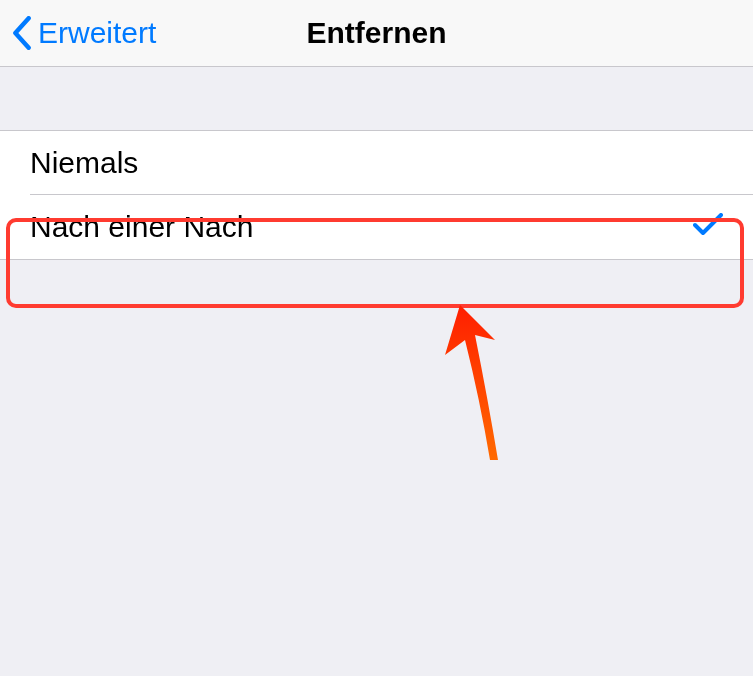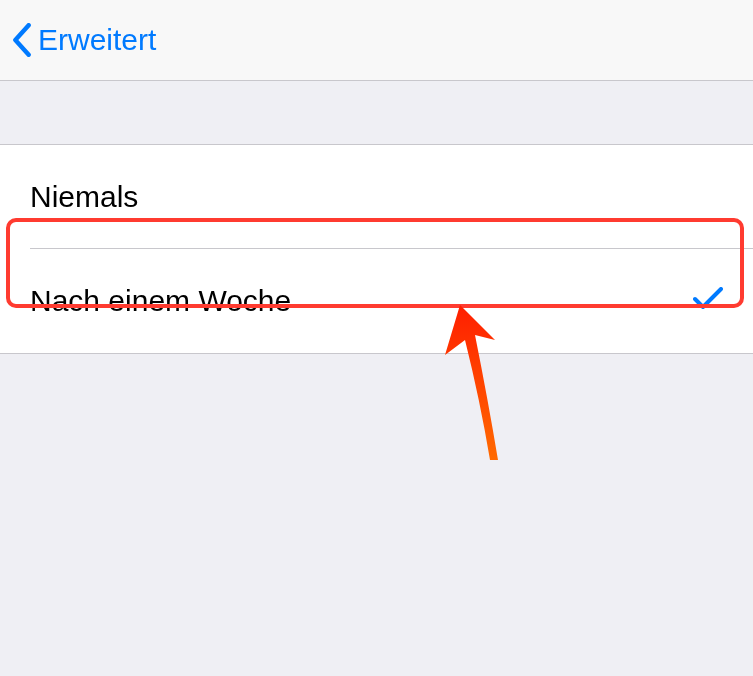--- a/index.html
+++ b/index.html
@@ -8,21 +8,21 @@
       box-sizing: border-box;
     }
     body {
       font-family: -apple-system, BlinkMacSystemFont, "Segoe UI", Helvetica, Arial, sans-serif;
       background: #efeff4;
       width: 753px;
       height: 676px;
       overflow: hidden;
     }
     .nav-bar {
-      height: 81px;
+      height: 67px;
       background: #f8f8f8;
       border-bottom: 1px solid #c8c7cc;
       position: relative;
       display: flex;
       align-items: center;
     }
     .back-button {
       display: flex;
       align-items: center;
       color: #007aff;
@@ -48,21 +48,21 @@
     .spacer {
       height: 64px;
       background: #efeff4;
       border-bottom: 1px solid #c8c7cc;
     }
     .list {
       background: #fff;
       border-bottom: 1px solid #c8c7cc;
     }
     .list-item {
-      height: 104px;
+      height: 64px;
       display: flex;
       align-items: center;
       padding: 0 30px;
       position: relative;
       cursor: pointer;
     }
     .list-item:not(:last-child)::after {
       content: "";
       position: absolute;
       bottom: 0;
@@ -95,30 +95,31 @@
 </head>
 <body>
 
 <div class="nav-bar">
   <div class="back-button">
     <svg class="back-chevron" viewBox="0 0 13 23" fill="none">
       <path d="M11 1.5L2 11.5L11 21.5" stroke="#007aff" stroke-width="3" stroke-linecap="round" stroke-linejoin="round"></path>
     </svg>
     <span>Erweitert</span>
   </div>
+  <div class="nav-title">Entfernen</div>
 </div>
 
 <div class="spacer"></div>
 
 <div class="list">
   <div class="list-item">
     <span class="list-item-label">Niemals</span>
   </div>
   <div class="list-item">
-    <span class="list-item-label">Nach einem Woche</span>
+    <span class="list-item-label">Nach einer Nach</span>
     <span class="checkmark">
       <svg width="30" height="24" viewBox="0 0 30 24" fill="none">
         <path d="M2 12L10 20L28 2" stroke="#007aff" stroke-width="4" stroke-linecap="round" stroke-linejoin="round"></path>
       </svg>
     </span>
   </div>
 </div>
 
 <div class="highlight-box" style="left:6px; top:218px; width:738px; height:90px;"></div>
 

